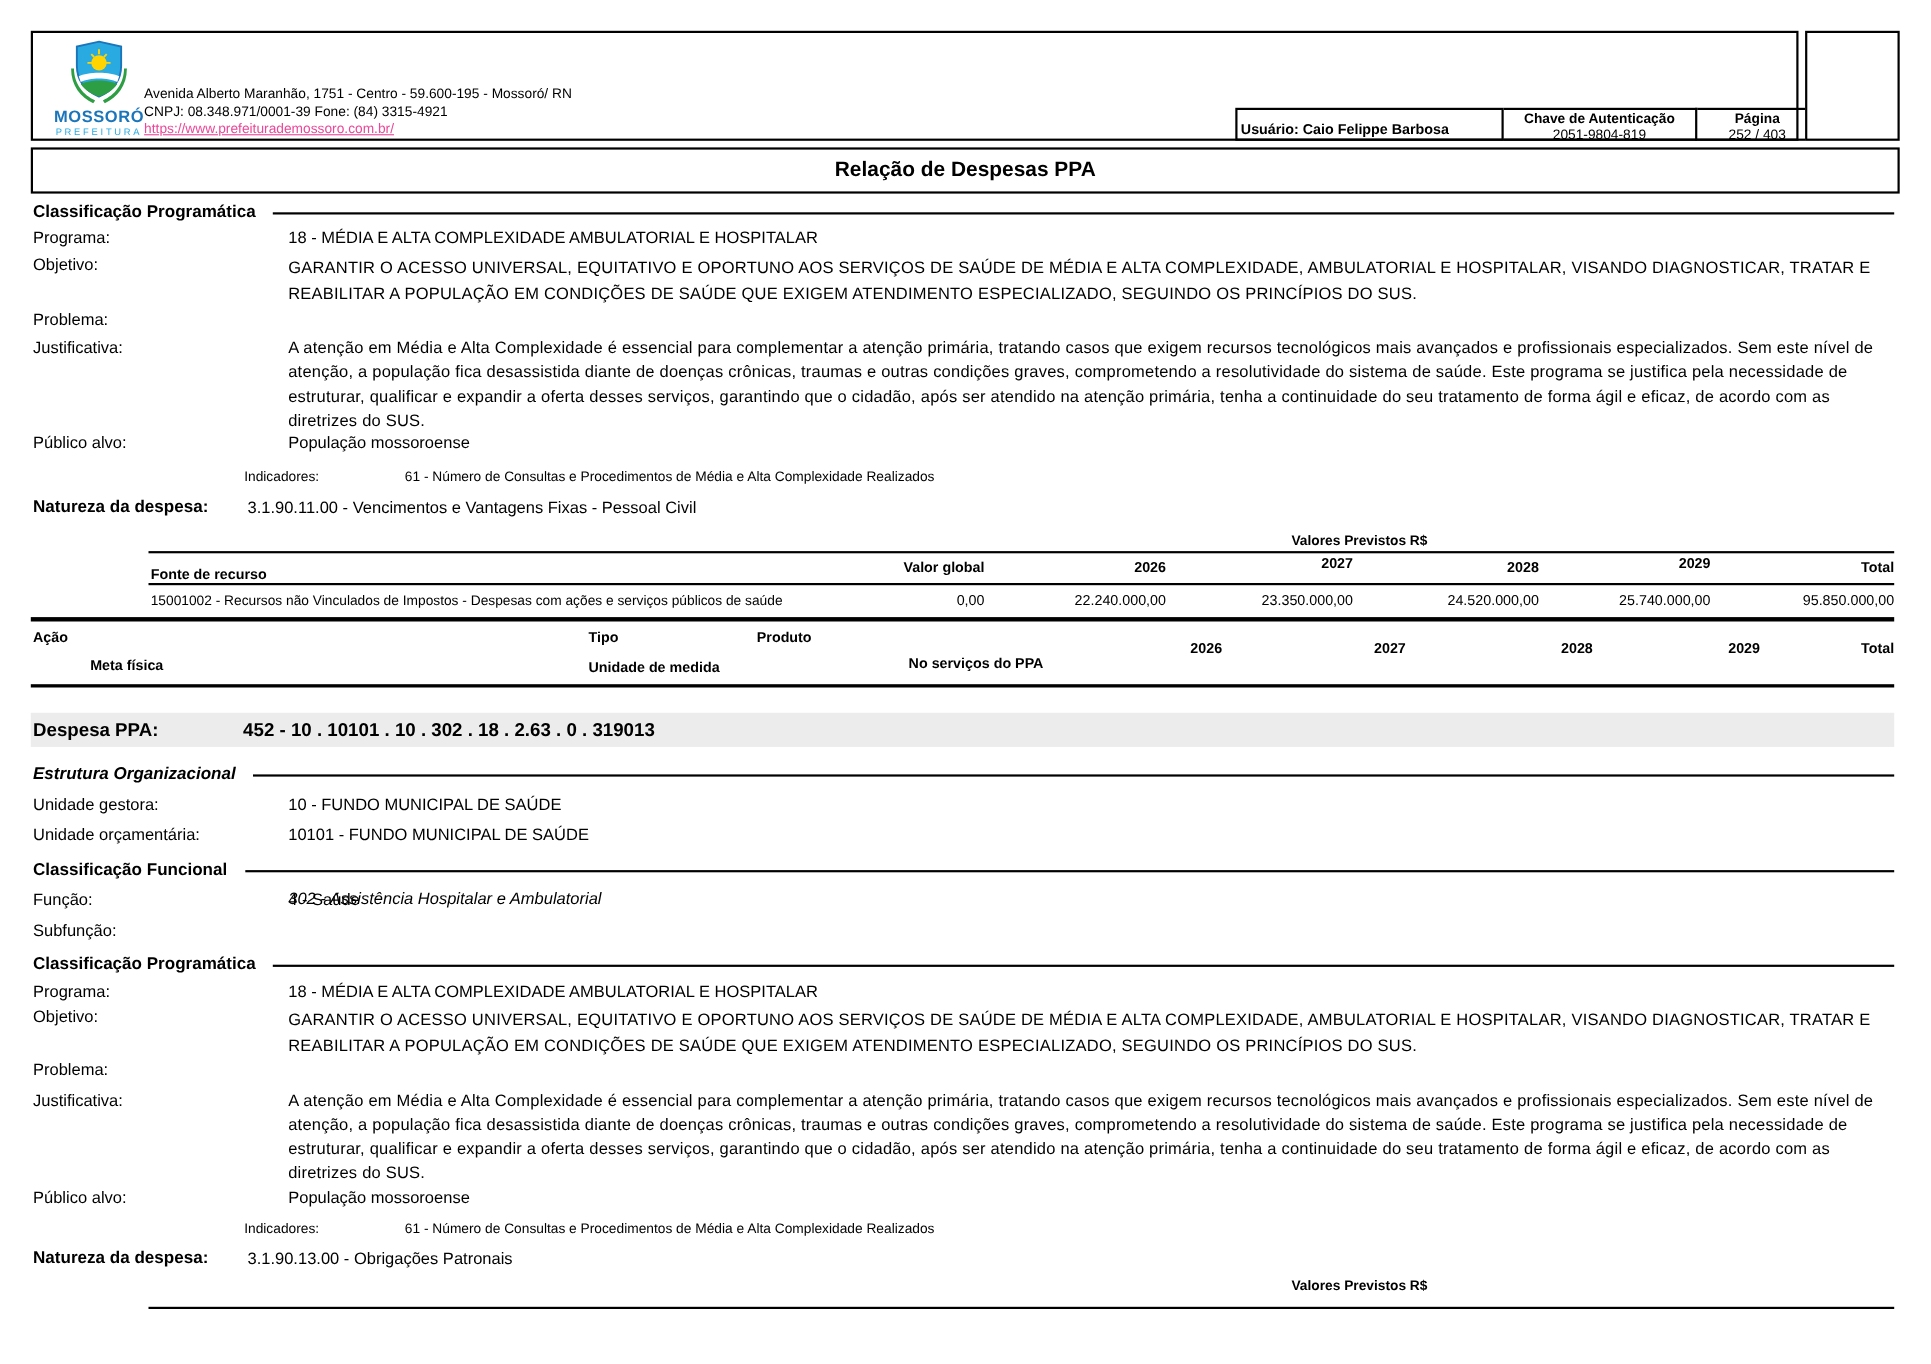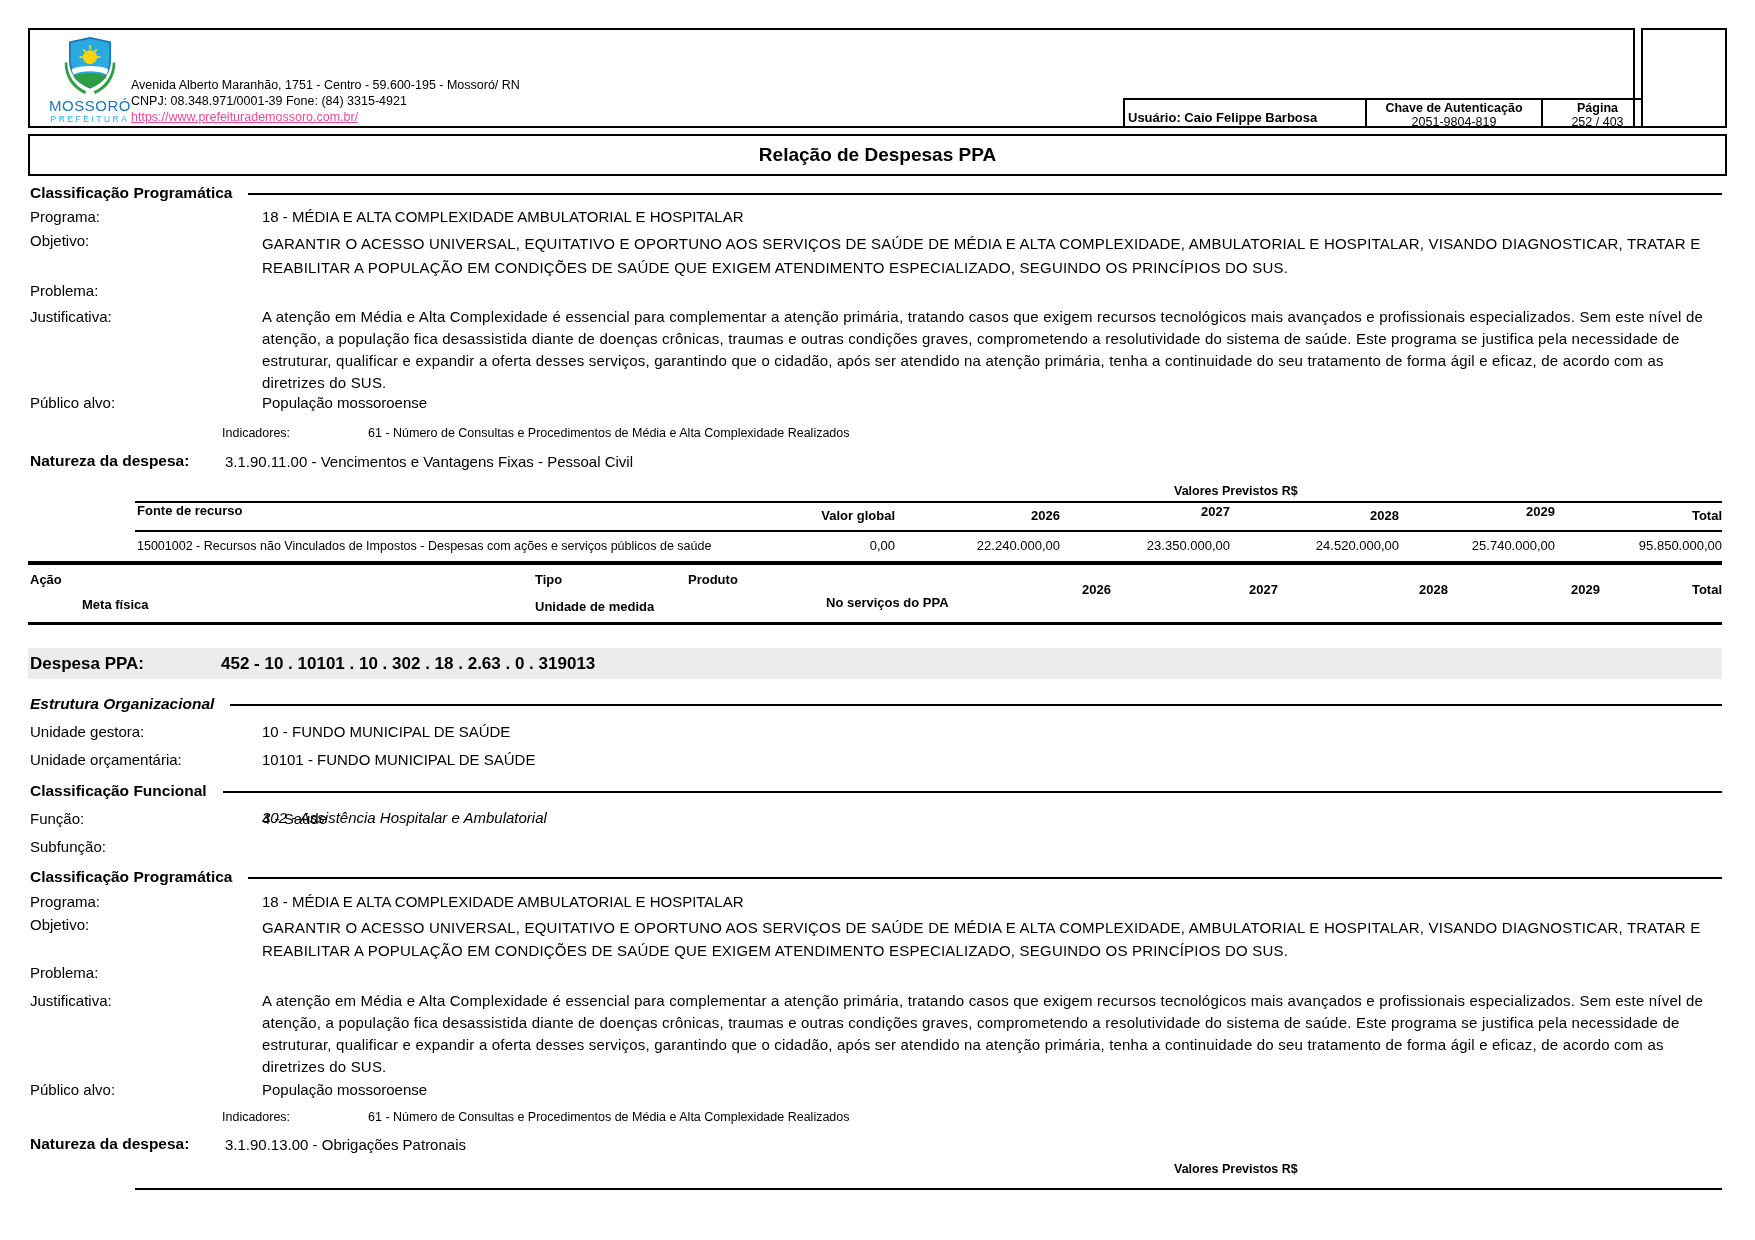--- a/index.html
+++ b/index.html
@@ -19,21 +19,21 @@
   .heading-row .heading { font-size:15.5px; font-weight:bold; }
   .gray-bar { position:absolute; left:28px; width:1694px; height:31px; background:#ececec; display:flex; align-items:center; }
   .strip { position:absolute; display:flex; }
   .cell { border:2px solid #000; font-size:12.5px; line-height:13px; }
   .cell + .cell { border-left:none; }
   .cell .ch { font-weight:bold; text-align:center; padding-top:2px; }
   .cell .cv { text-align:center; padding-top:1px; }
   .para { position:absolute; font-size:15px; line-height:22px; letter-spacing:0.2px; }
   a.site { color:#ec4899; }
   .logo-col { position:absolute; left:6px; top:6px; width:108px; text-align:center; }
-  .logo-word { font-size:15px; font-weight:normal; color:#1b75bb; letter-spacing:0.5px; line-height:16px; }
+  .logo-word { font-size:15px; font-weight:bold; color:#1b75bb; letter-spacing:0.5px; line-height:16px; }
   .logo-sub  { font-size:8.5px; color:#29abe2; letter-spacing:2.5px; line-height:10px; }
 </style>
 </head>
 <body>
 
 <div class="page">
 
   <div class="box" style="left:28px; top:28px; width:1607px; height:100px;">
 
     <div class="logo-col">
@@ -103,21 +103,21 @@
   <div class="r sm" style="left:222px; top:426px;">Indicadores:</div>
   <div class="r sm" style="left:368px; top:426px;">61 - Número de Consultas e Procedimentos de Média e Alta Complexidade Realizados</div>
 
   <div class="r b t16" style="left:30px; top:452px;">Natureza da despesa:</div>
   <div class="r t15" style="left:225px; top:453px;">3.1.90.11.00 - Vencimentos e Vantagens Fixas - Pessoal Civil</div>
 
   <div class="r b sm" style="left:1174px; top:484px;">Valores Previstos R$</div>
 
   <div class="hline" style="left:135px; top:501px; width:1587px; height:2px;"></div>
 
-  <div class="r b num" style="left:137px; top:503px;">Fonte de recurso</div>
+  <div class="r b num" style="left:137px; top:514px;">Fonte de recurso</div>
   <div class="r b num" style="right:860px; top:508px;">Valor global</div>
   <div class="r b num" style="right:695px; top:508px;">2026</div>
   <div class="r b num" style="right:525px; top:504px;">2027</div>
   <div class="r b num" style="right:356px; top:508px;">2028</div>
   <div class="r b num" style="right:200px; top:504px;">2029</div>
   <div class="r b num" style="right:33px; top:508px;">Total</div>
 
   <div class="hline" style="left:135px; top:530px; width:1587px; height:2px;"></div>
 
   <div class="r sm" style="left:137px; top:539px;">15001002 - Recursos não Vinculados de Impostos - Despesas com ações e serviços públicos de saúde</div>

